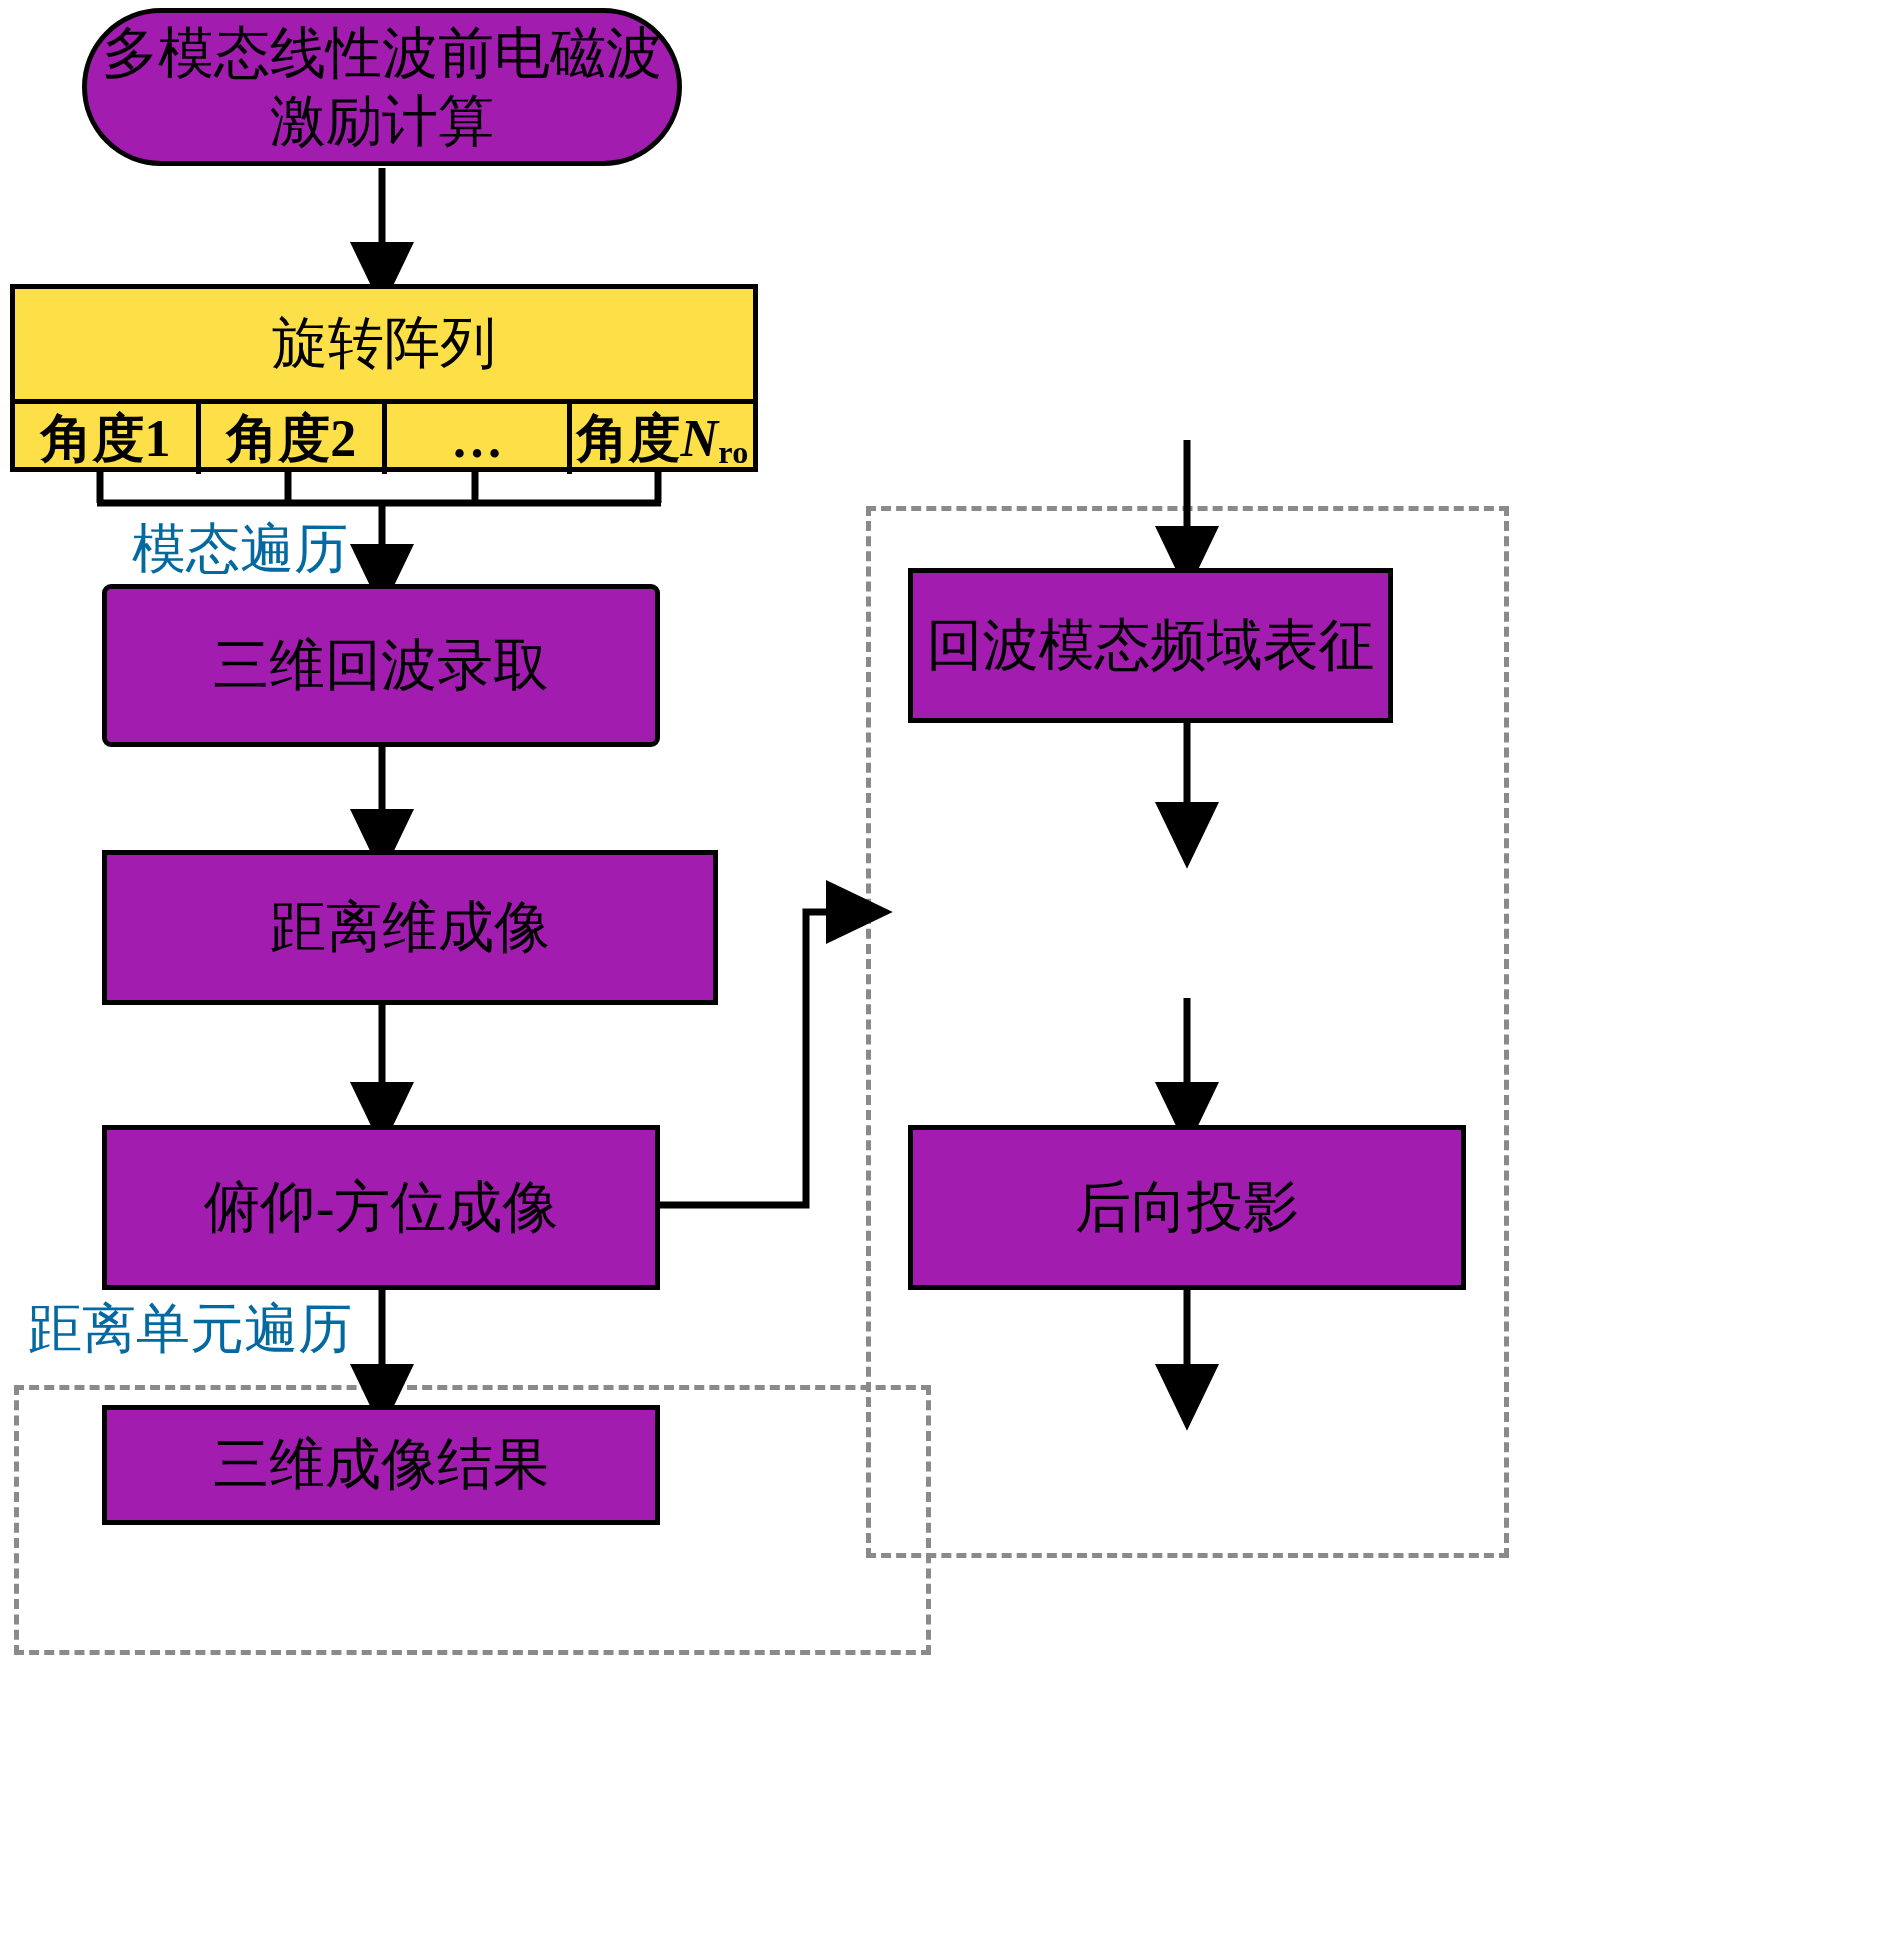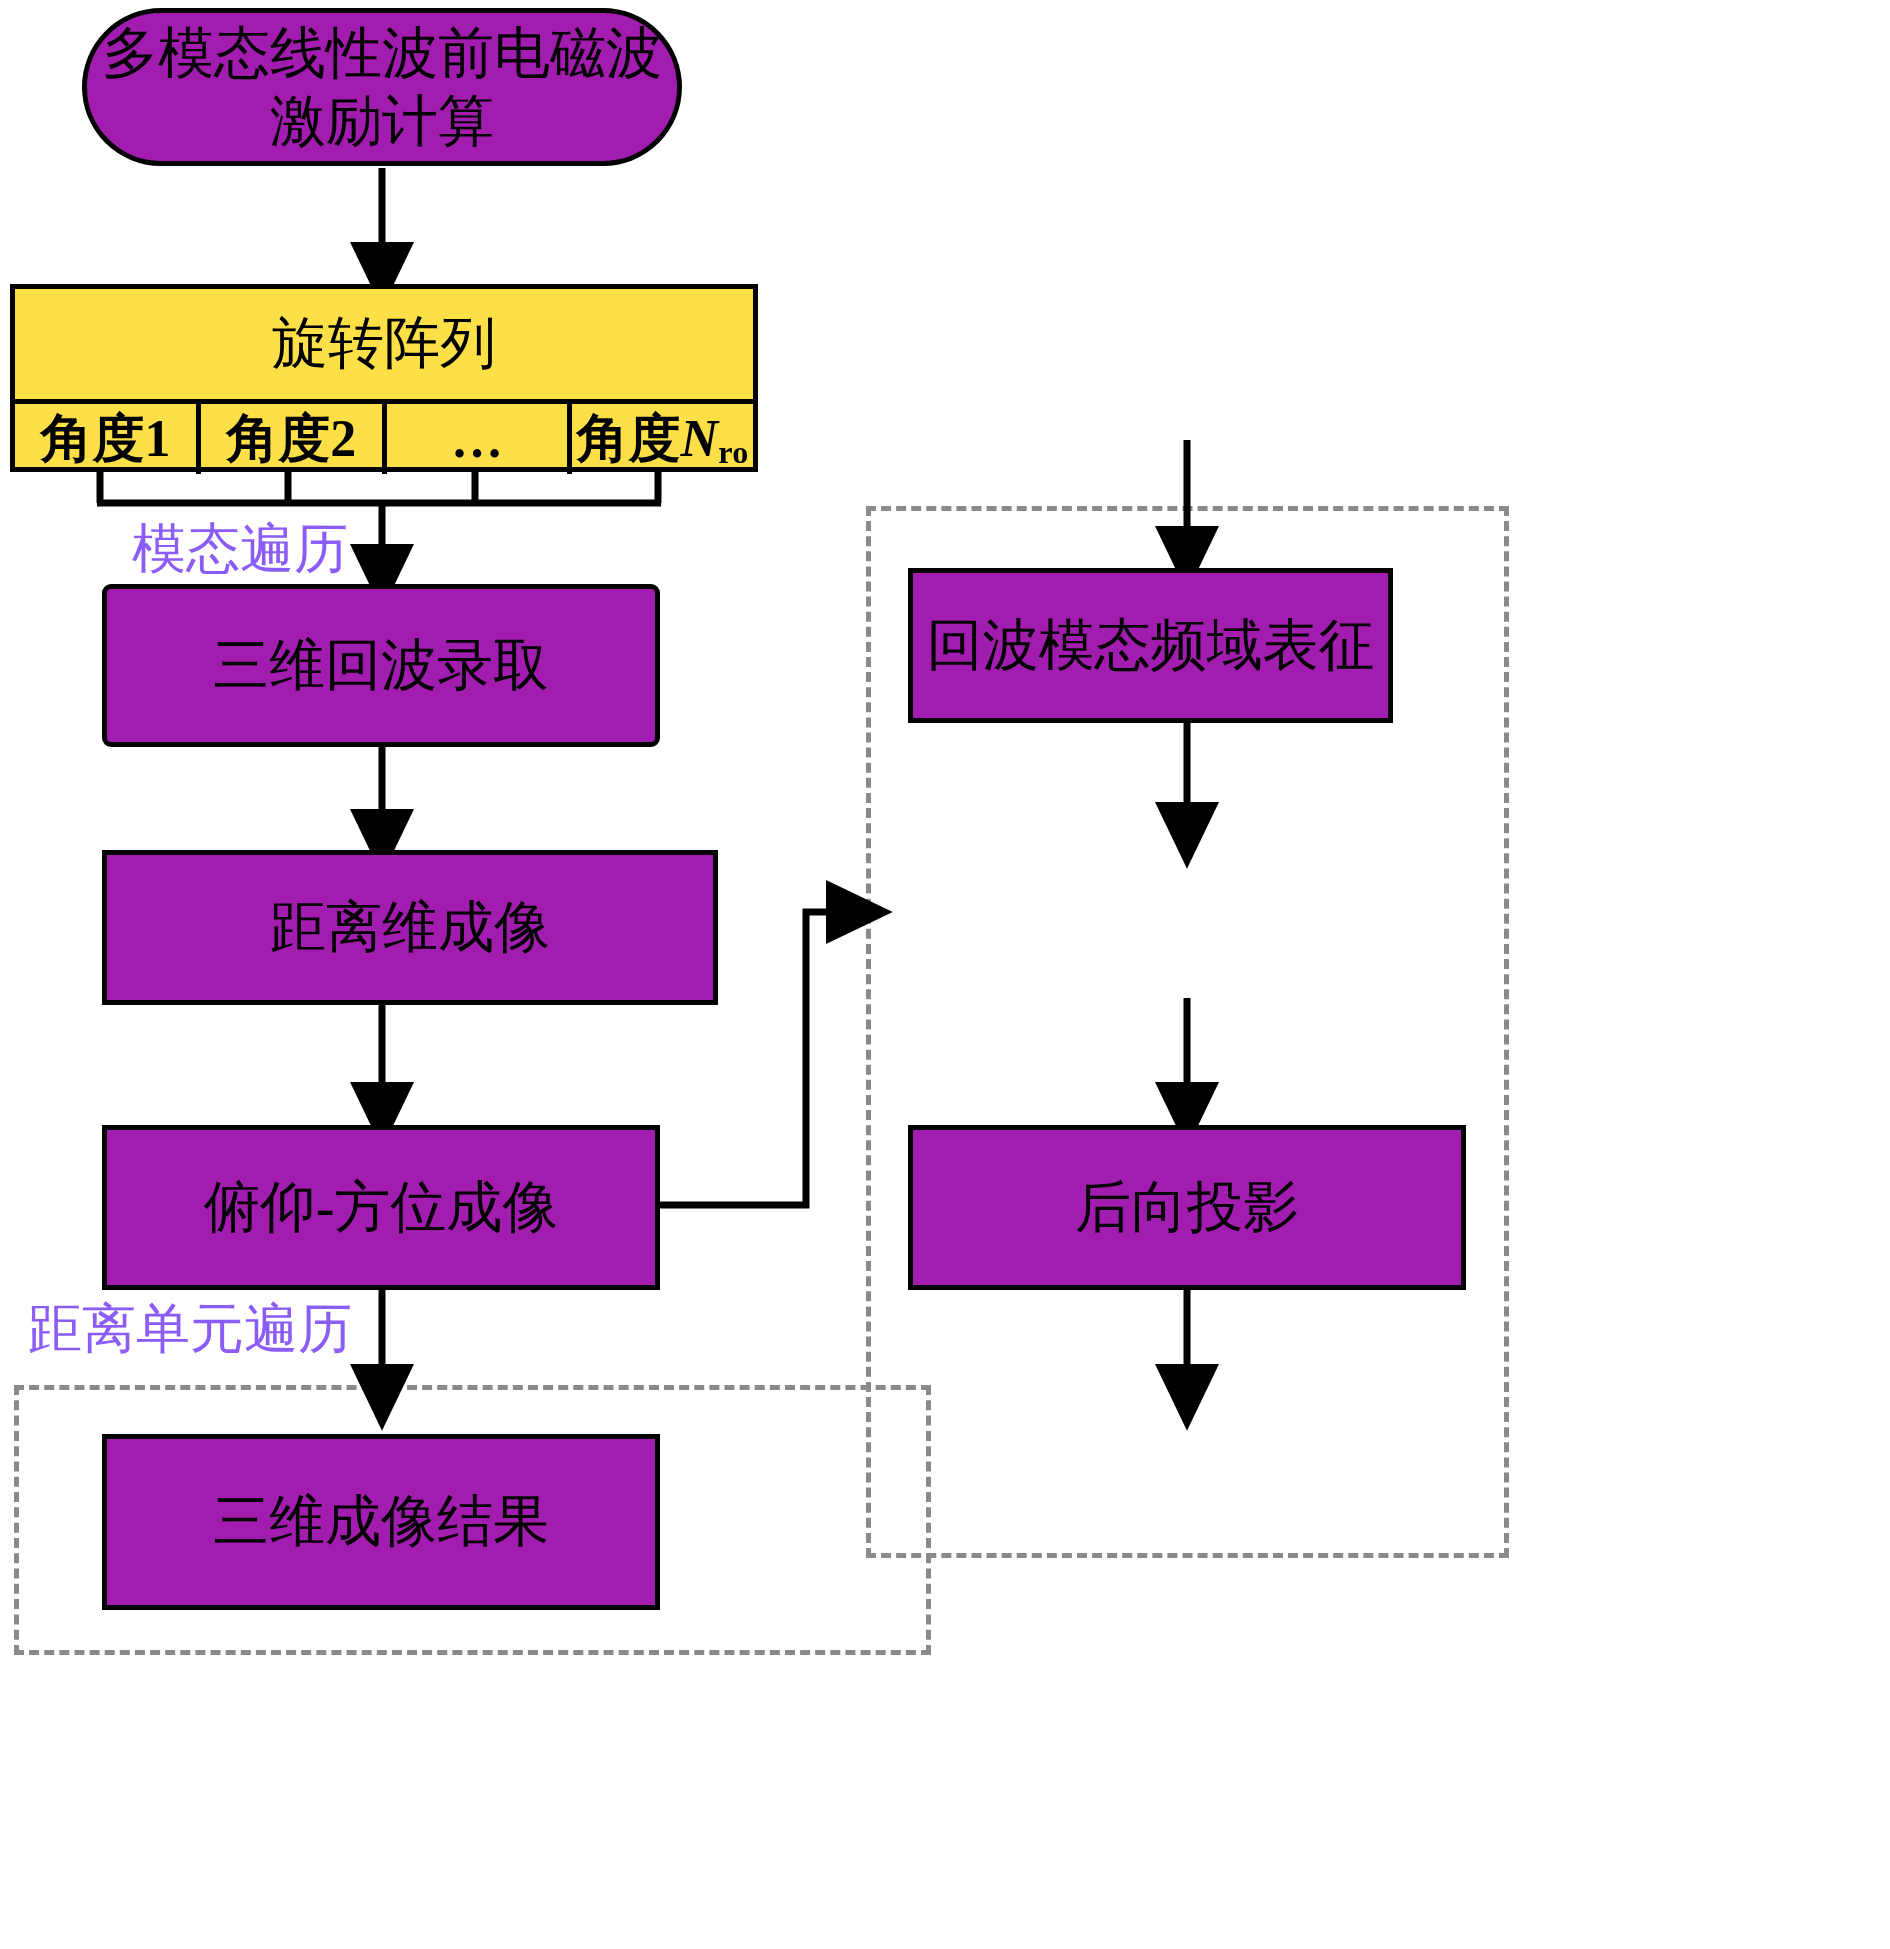--- a/index.html
+++ b/index.html
@@ -72,21 +72,21 @@
   .dashed-group {
     position: absolute;
     box-sizing: border-box;
     border: 5px dashed #8a8a8a;
     background: transparent;
     z-index: 1;
   }
   .edge-label {
     position: absolute;
     font-size: 54px;
-    color: #8b5cf6;
+    color: #0369a1;
     white-space: nowrap;
     z-index: 5;
   }
   svg.wires {
     position: absolute;
     left: 0; top: 0;
     width: 1890px;
     height: 1949px;
     z-index: 3;
     pointer-events: none;
@@ -165,21 +165,21 @@
       </div>
     </div>
   </div>
 
   <div class="node" style="left:102px; top:584px; width:558px; height:163px;border-radius:9px;">三维回波录取</div>
 
   <div class="node" style="left:102px; top:850px; width:616px; height:155px;">距离维成像</div>
 
   <div class="node" style="left:102px; top:1125px; width:558px; height:165px;">俯仰-方位成像</div>
 
-  <div class="node" style="left:102px; top:1405px; width:558px; height:176px;margin-top:29px;">三维成像结果</div>
+  <div class="node" style="left:102px; top:1405px; width:558px; height:120px;">三维成像结果</div>
 
   <div class="node" style="left:908px; top:568px; width:485px; height:155px;">回波模态频域表征</div>
 
 
   <div class="node" style="left:908px; top:1125px; width:558px; height:165px;">后向投影</div>
 
   <div class="edge-label" style="left:132px; top:513px;">模态遍历</div>
 
   <div class="edge-label" style="left:28px; top:1293px;">距离单元遍历</div>
 

